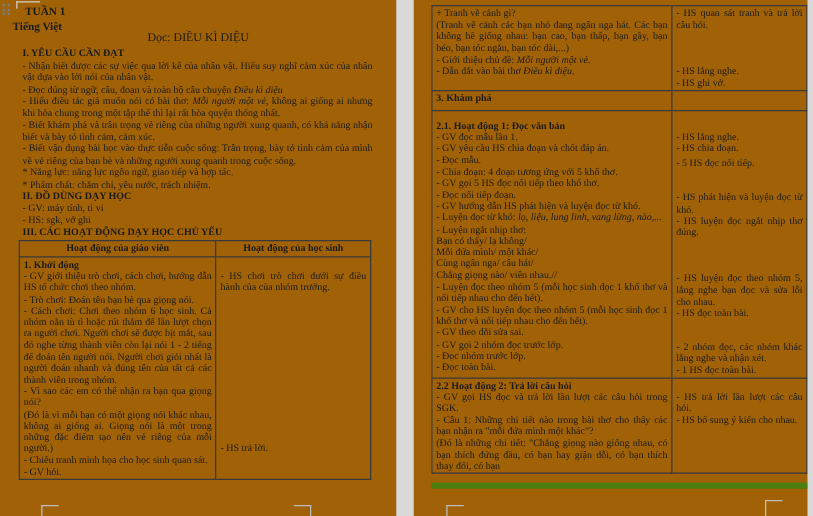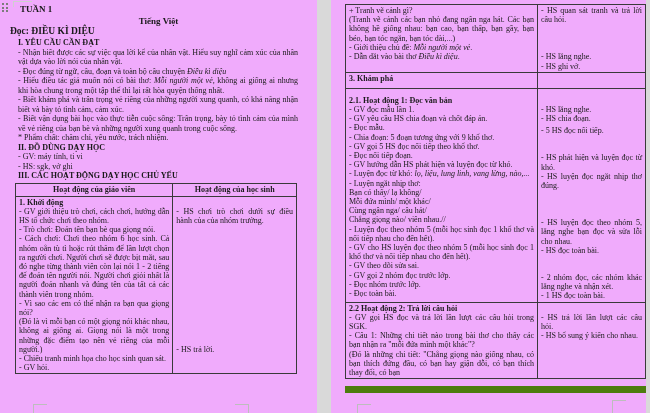--- a/index.html
+++ b/index.html
@@ -2,40 +2,40 @@
 <html><head>
 <meta charset="utf-8">
 <style>
   html,body{margin:0;padding:0;}
   body{
     width:650px;height:413px;position:relative;overflow:hidden;
     background:#d9d9d9;
     font-family:"Liberation Serif","DejaVu Serif",serif;
     color:#1a1a1a;
   }
-  .page{position:absolute;top:0;height:413px;background:#f0abfc;overflow:hidden;}
+  .page{position:absolute;top:0;height:413px;background:#a16207;overflow:hidden;}
   #page-left{left:0;width:317px;}
   #page-right{left:331px;width:315px;}
   
   .ln{font-size:8px;line-height:9.5px;text-align:justify;}
   .b{font-weight:bold;}
   .i{font-style:italic;}
   
   .week{margin:4px 0 2px 20px;font-size:9px;font-weight:bold;}
-  .subject{font-size:9px;font-weight:bold;text-align:center;margin:0 10px;}
-  .lesson{font-size:9.5px;font-weight:bold;text-align:left;margin:0 10px 2px;}
+  .subject{font-size:9px;font-weight:bold;margin:0 10px;}
+  .lesson{font-size:9.5px;font-weight:normal;text-align:center;margin:0 10px 2px;}
   .bodytext{margin:0 19px 2px 18px;}
   
   table{border-collapse:collapse;table-layout:fixed;}
   td,th{border:1px solid #3a3a3a;vertical-align:top;padding:1px 3px;}
   th{font-size:8px;line-height:11px;font-weight:bold;height:12px;padding:0 2px;}
   td .ln{line-height:9.2px;}
   #left-table{margin:2px 0 0 15px;width:282px;}
   #left-table col.c1{width:56%;} #left-table col.c2{width:44%;}
-  #rt-wrap{margin:4px 0 0 14px;width:301px;height:382px;overflow:hidden;border-bottom:7px solid #4d7c0f;}
+  #rt-wrap{margin:4px 0 0 14px;width:301px;height:382px;overflow:hidden;border-bottom:5px solid #4d7c0f;}
   #right-table{width:301px;}
   #right-table col.c1{width:64%;} #right-table col.c2{width:36%;}
   #right-table tr.spacer-row td{height:13px;}
   #right-table tr.padded td{padding-top:7px;}
   
   .handle{position:absolute;left:2px;top:3px;width:7px;height:11px;
     display:grid;grid-template-columns:2px 2px;grid-template-rows:2px 2px 2px;gap:1.5px;}
   .handle span{background:#7c7c7c;width:2px;height:2px;display:block;}
   
   .mark{position:absolute;width:13px;height:10px;}
@@ -54,20 +54,21 @@
   <div class="week">TUẦN 1</div>
   <div class="subject">Tiếng Việt</div>
   <div class="lesson">Đọc: ĐIỀU KÌ DIỆU</div>
   <div class="bodytext">
       <div class="ln b"><span>I. YÊU CẦU CẦN ĐẠT</span></div>
       <div class="ln"><span>- Nhận biết được các sự việc qua lời kể của nhân vật. Hiểu suy nghĩ cảm xúc của nhân vật dựa vào lời nói của nhân vật.</span></div>
       <div class="ln"><span>- Đọc đúng từ ngữ, câu, đoạn và toàn bộ câu chuyện </span><span class="i">Điều kì diệu</span></div>
       <div class="ln"><span>- Hiểu điều tác giả muốn nói có bài thơ: </span><span class="i">Mỗi người một vẻ,</span><span> không ai giống ai nhưng khi hòa chung trong một tập thể thì lại rất hòa quyện thống nhất.</span></div>
       <div class="ln"><span>- Biết khám phá và trân trọng vẻ riêng của những người xung quanh, có khả năng nhận biết và bày tỏ tình cảm, cảm xúc.</span></div>
       <div class="ln"><span>- Biết vận dụng bài học vào thực tiễn cuộc sống: Trân trọng, bày tỏ tình cảm của mình về vẻ riêng của bạn bè và những người xung quanh trong cuộc sống.</span></div>
+      <div class="ln"><span>* Năng lực: năng lực ngôn ngữ, giao tiếp và hợp tác.</span></div>
       <div class="ln"><span>* Phẩm chất: chăm chỉ, yêu nước, trách nhiệm.</span></div>
       <div class="ln b"><span>II. ĐỒ DÙNG DẠY HỌC</span></div>
       <div class="ln"><span>- GV: máy tính, ti vi</span></div>
       <div class="ln"><span>- HS: sgk, vở ghi</span></div>
       <div class="ln b"><span>III. CÁC HOẠT ĐỘNG DẠY HỌC CHỦ YẾU</span></div>
     </div>
   <table id="left-table">
     <colgroup>
         <col class="c1">
         <col class="c2">
@@ -125,21 +126,21 @@
               <div class="ln b"><span>3. Khám phá</span></div>
             </td>
             <td></td>
           </tr>
           <tr class="padded">
             <td>
               <div class="ln b"><span>2.1. Hoạt động 1: Đọc văn bản</span></div>
               <div class="ln"><span>- GV đọc mẫu lần 1.</span></div>
               <div class="ln"><span>- GV yêu cầu HS chia đoạn và chốt đáp án.</span></div>
               <div class="ln"><span>- Đọc mẫu.</span></div>
-              <div class="ln"><span>- Chia đoạn: 5 đoạn tương ứng với 9 khổ thơ.</span></div>
+              <div class="ln"><span>- Chia đoạn: 4 đoạn tương ứng với 5 khổ thơ.</span></div>
               <div class="ln"><span>- GV gọi 5 HS đọc nối tiếp theo khổ thơ.</span></div>
               <div class="ln"><span>- Đọc nối tiếp đoạn.</span></div>
               <div class="ln"><span>- GV hướng dẫn HS phát hiện và luyện đọc từ khó.</span></div>
               <div class="ln"><span>- Luyện đọc từ khó: </span><span class="i">lọ, liệu, lung linh, vang lừng, nào,...</span></div>
               <div class="ln"><span>- Luyện ngắt nhịp thơ:</span></div>
               <div class="ln"><span>Bạn có thấy/ lạ không/</span></div>
               <div class="ln"><span>Mỗi đứa mình/ một khác/</span></div>
               <div class="ln"><span>Cùng ngân nga/ câu hát/</span></div>
               <div class="ln"><span>Chẳng giọng nào/ viên nhau.//</span></div>
               <div class="ln"><span>- Luyện đọc theo nhóm 5 (mỗi học sinh đọc 1 khổ thơ và nối tiếp nhau cho đến hết).</span></div>

